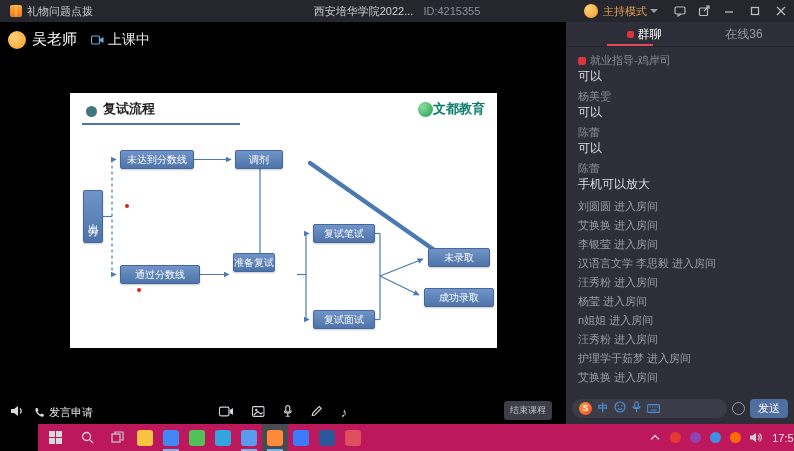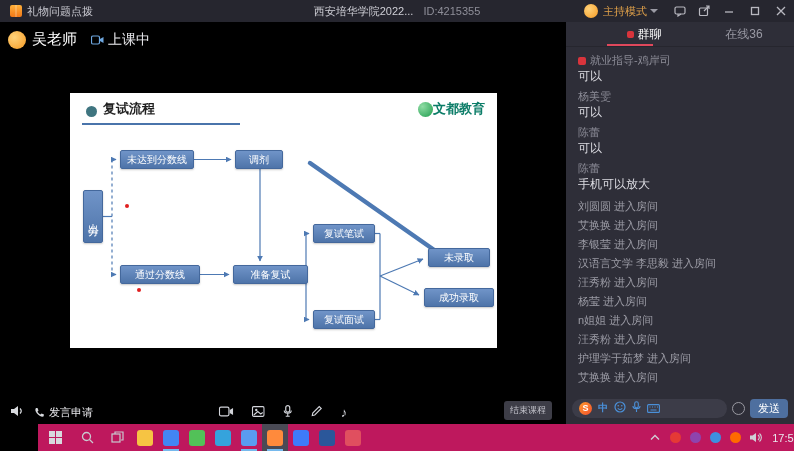--- a/index.html
+++ b/index.html
@@ -202,21 +202,21 @@
           <line x1="310" y1="183" x2="353" y2="166" marker-end="url(#arr)"></line>
           <line x1="310" y1="183" x2="349" y2="202" marker-end="url(#arr)"></line>
           <line x1="240" y1="70" x2="367" y2="159" stroke-width="4.5" stroke-linecap="round"></line>
         </g>
       </svg>
 
       <div class="node node-vert" style="left:13px; top:97px; width:20px; height:53px;">出分</div>
       <div class="node" style="left:50px; top:57px; width:74px; height:19px;">未达到分数线</div>
       <div class="node" style="left:165px; top:57px; width:48px; height:19px;">调剂</div>
       <div class="node" style="left:50px; top:172px; width:80px; height:19px;">通过分数线</div>
-      <div class="node" style="left:163px; top:172px; width:75px; height:19px;">准备复试</div>
+      <div class="node" style="left:163px; top:160px; width:42px; height:19px;">准备复试</div>
       <div class="node" style="left:243px; top:131px; width:62px; height:19px;">复试笔试</div>
       <div class="node" style="left:243px; top:217px; width:62px; height:19px;">复试面试</div>
       <div class="node" style="left:358px; top:155px; width:62px; height:19px;">未录取</div>
       <div class="node" style="left:354px; top:195px; width:70px; height:19px;">成功录取</div>
 
       <span class="red-dot" style="left:55px; top:111px;"></span>
       <span class="red-dot" style="left:67px; top:195px;"></span>
     </div>
 
     <div class="vtoolbar">

